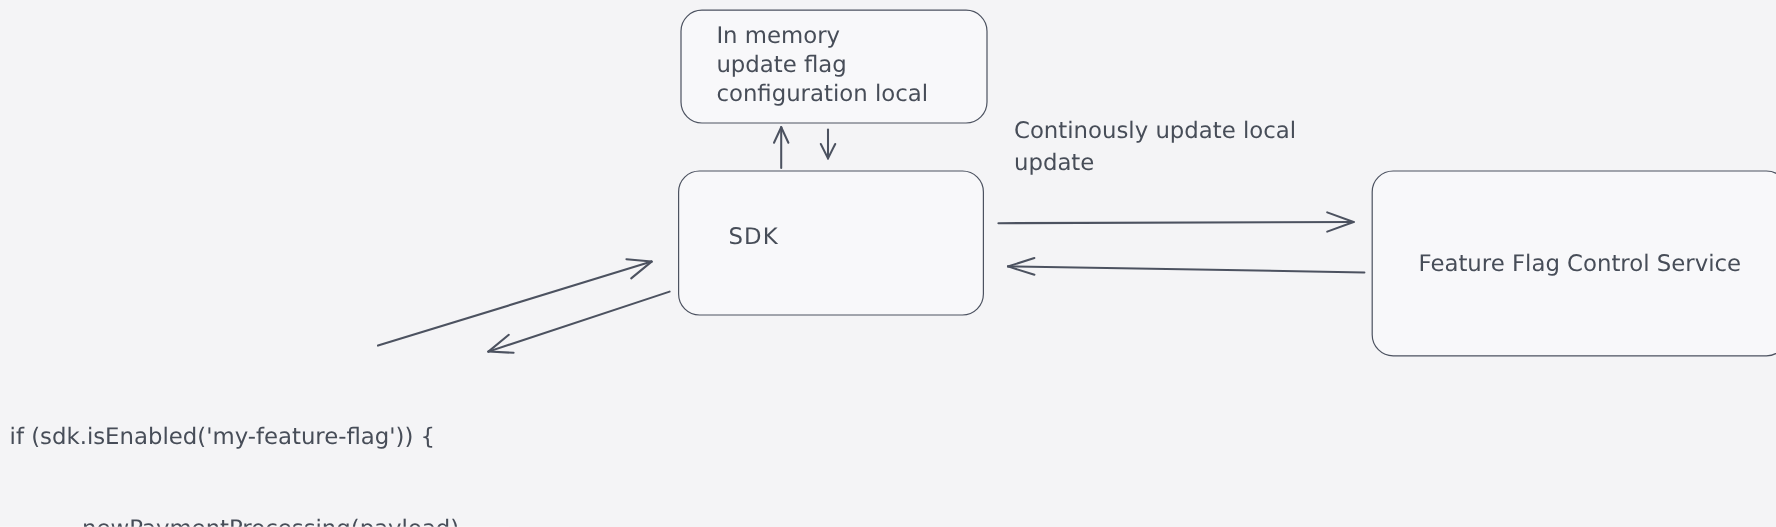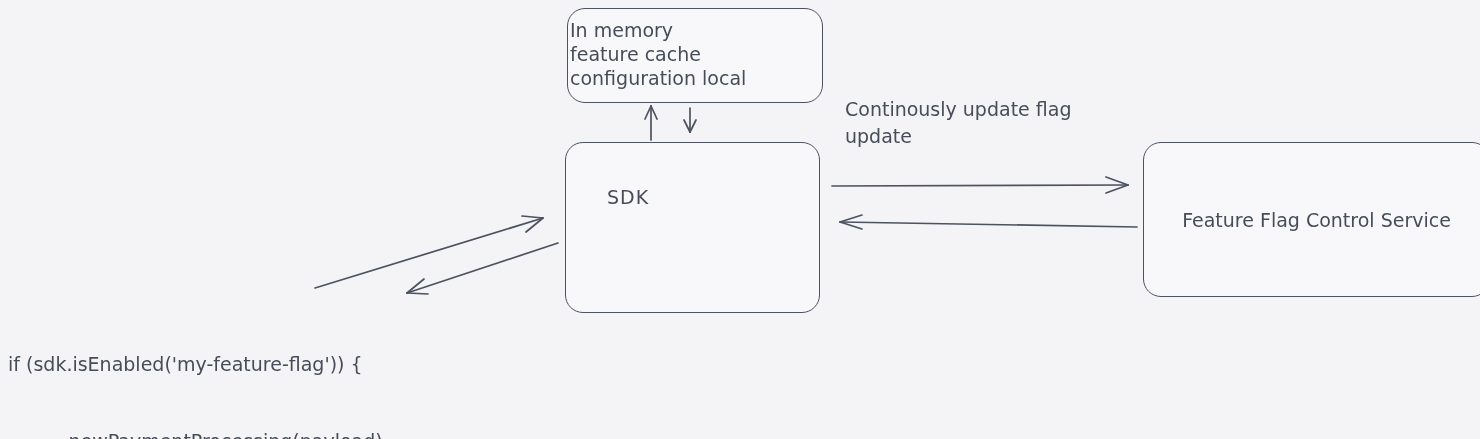--- a/index.html
+++ b/index.html
@@ -13,22 +13,22 @@
   }
   .arrows-layer{position:absolute;left:0;top:0;width:1480px;height:439px;}
   .node{
     position:absolute;
     border:1.7px solid #4c5260;
     border-radius:18px;
     background:#f8f8fa;
     box-sizing:border-box;
     font-size:19px;
   }
-  .node-cache{left:567px;top:8px;width:256px;height:95px;padding:9px 0 0 2px;line-height:24px;}
-  .node-sdk{left:565px;top:142px;width:255px;height:171px;padding:43px 0 0 41px;letter-spacing:1px;}
+  .node-cache{left:567px;top:8px;width:256px;height:95px;padding:9px 0 0 29px;line-height:24px;}
+  .node-sdk{left:565px;top:142px;width:255px;height:121px;padding:43px 0 0 41px;letter-spacing:1px;}
   .node-service{left:1143px;top:142px;width:347px;height:155px;display:flex;align-items:center;justify-content:center;}
   .float-label{
     position:absolute;left:845px;top:96px;
     font-size:19px;line-height:27px;
   }
   .code-block{
     position:absolute;left:8px;top:300px;
     font-size:19px;line-height:25.8px;
     white-space:pre;
   }
@@ -73,34 +73,34 @@
 
     <g>
       <line x1="558" y1="243" x2="407" y2="293"></line>
       <line x1="407" y1="293" x2="424" y2="279"></line>
       <line x1="407" y1="293" x2="428" y2="294"></line>
     </g>
   </svg>
 
   <div class="node node-cache">
     <div class="line">In memory</div>
-    <div class="line">feature cache</div>
+    <div class="line">update flag</div>
     <div class="line">configuration local</div>
   </div>
 
   <div class="node node-sdk">
     <span>SDK</span>
   </div>
 
   <div class="node node-service">
     <span>Feature Flag Control Service</span>
   </div>
 
   <div class="float-label">
-    <div class="line">Continously update flag</div>
+    <div class="line">Continously update local</div>
     <div class="line">update</div>
   </div>
 
   <div class="code-block">
     <div class="line">if (sdk.isEnabled('my-feature-flag')) {</div>
     <div class="line">          newPaymentProcessing(payload)</div>
     
     
     
   </div>

